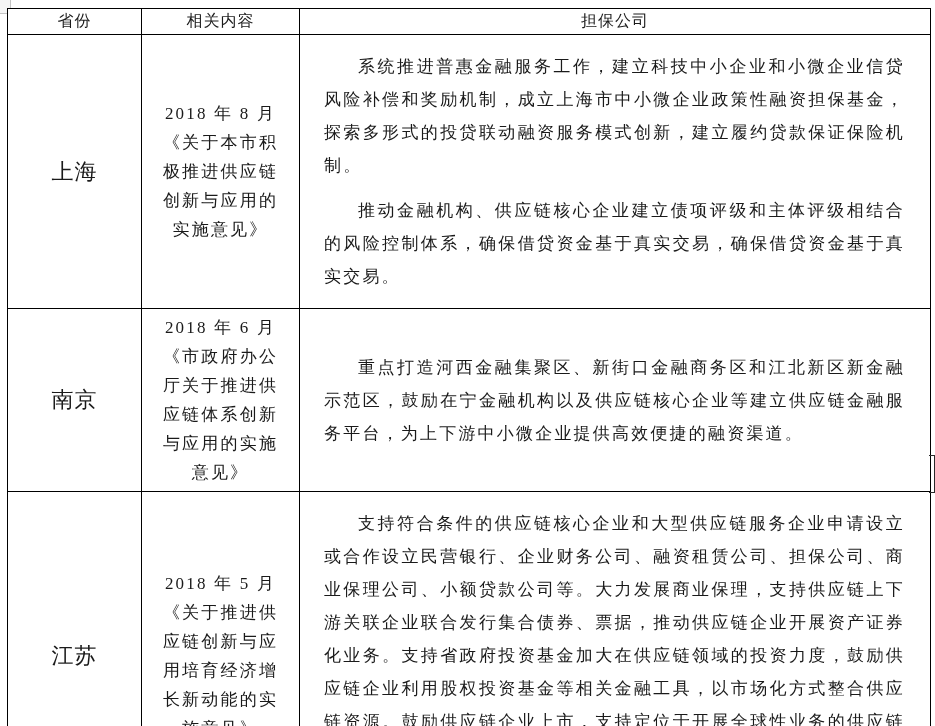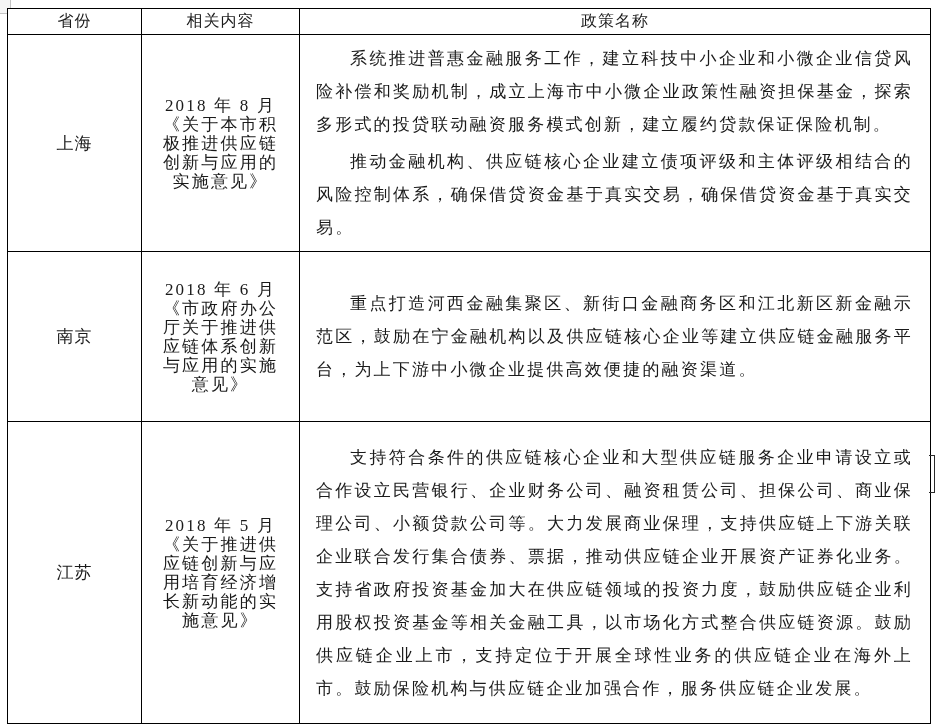--- a/index.html
+++ b/index.html
@@ -45,40 +45,40 @@
   th.h-cell {
     font-weight: normal;
     font-size: 16px;
     text-align: center;
     letter-spacing: 1px;
     padding: 2px 0;
   }
 
   td.cell-province {
     text-align: center;
-    font-size: 17px;
+    font-size: 22px;
     letter-spacing: 1px;
   }
 
   td.cell-policy {
     text-align: center;
     font-size: 17px;
-    line-height: 19px;
+    line-height: 29px;
     letter-spacing: 2.2px;
     padding: 4px 13px;
   }
 
   td.cell-content {
     font-size: 17px;
     line-height: 33px;
     letter-spacing: 2.2px;
     padding: 3px 13px 3px 12px;
   }
   td.cell-content p {
-    margin: 4px;
+    margin: 12px;
     text-indent: 2em;
     text-align: justify;
   }
 
   
   .handle-artifact {
     position: absolute;
     left: -5px;
     top: -6px;
     width: 14px;
@@ -105,21 +105,21 @@
 <table class="policy-table">
   <colgroup>
     <col class="c-province">
     <col class="c-policy">
     <col class="c-content">
   </colgroup>
   <thead>
     <tr class="r-header">
       <th class="h-cell">省份</th>
       <th class="h-cell">相关内容</th>
-      <th class="h-cell">政策名称</th>
+      <th class="h-cell">担保公司</th>
     </tr>
   </thead>
   <tbody>
     <tr class="r-0">
       <td class="cell-province">上海</td>
       <td class="cell-policy">2018 年 8 月《关于本市积极推进供应链创新与应用的实施意见》</td>
       <td class="cell-content">
         <p>系统推进普惠金融服务工作，建立科技中小企业和小微企业信贷风险补偿和奖励机制，成立上海市中小微企业政策性融资担保基金，探索多形式的投贷联动融资服务模式创新，建立履约贷款保证保险机制。</p>
         <p>推动金融机构、供应链核心企业建立债项评级和主体评级相结合的风险控制体系，确保借贷资金基于真实交易，确保借贷资金基于真实交易。</p>
       </td>

